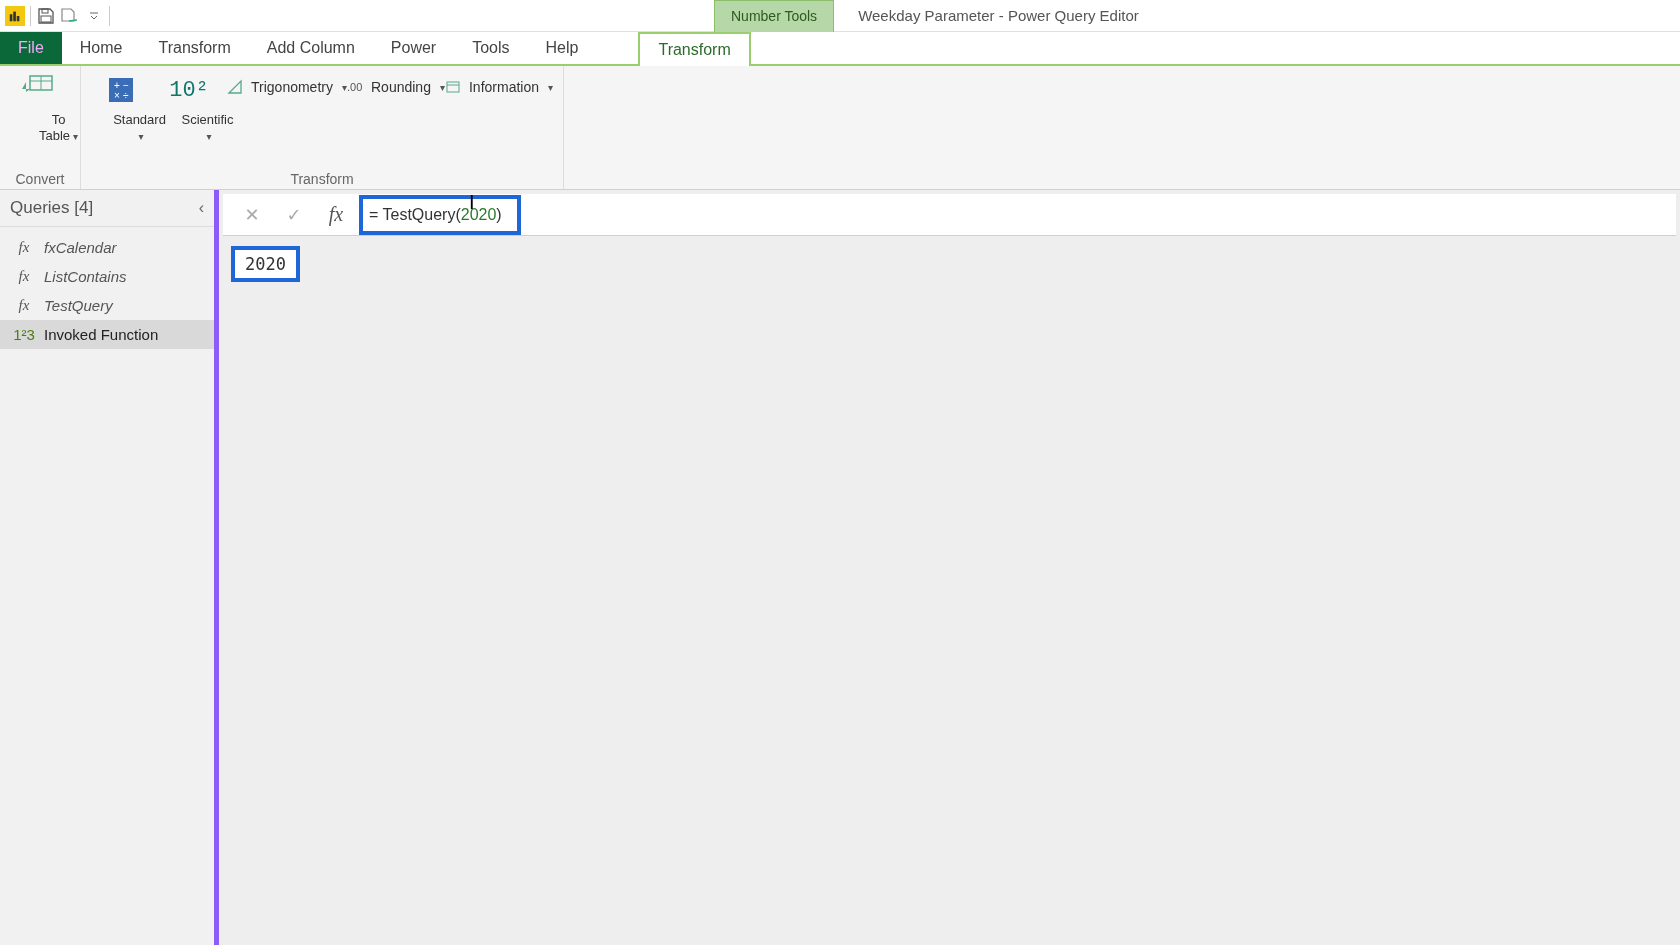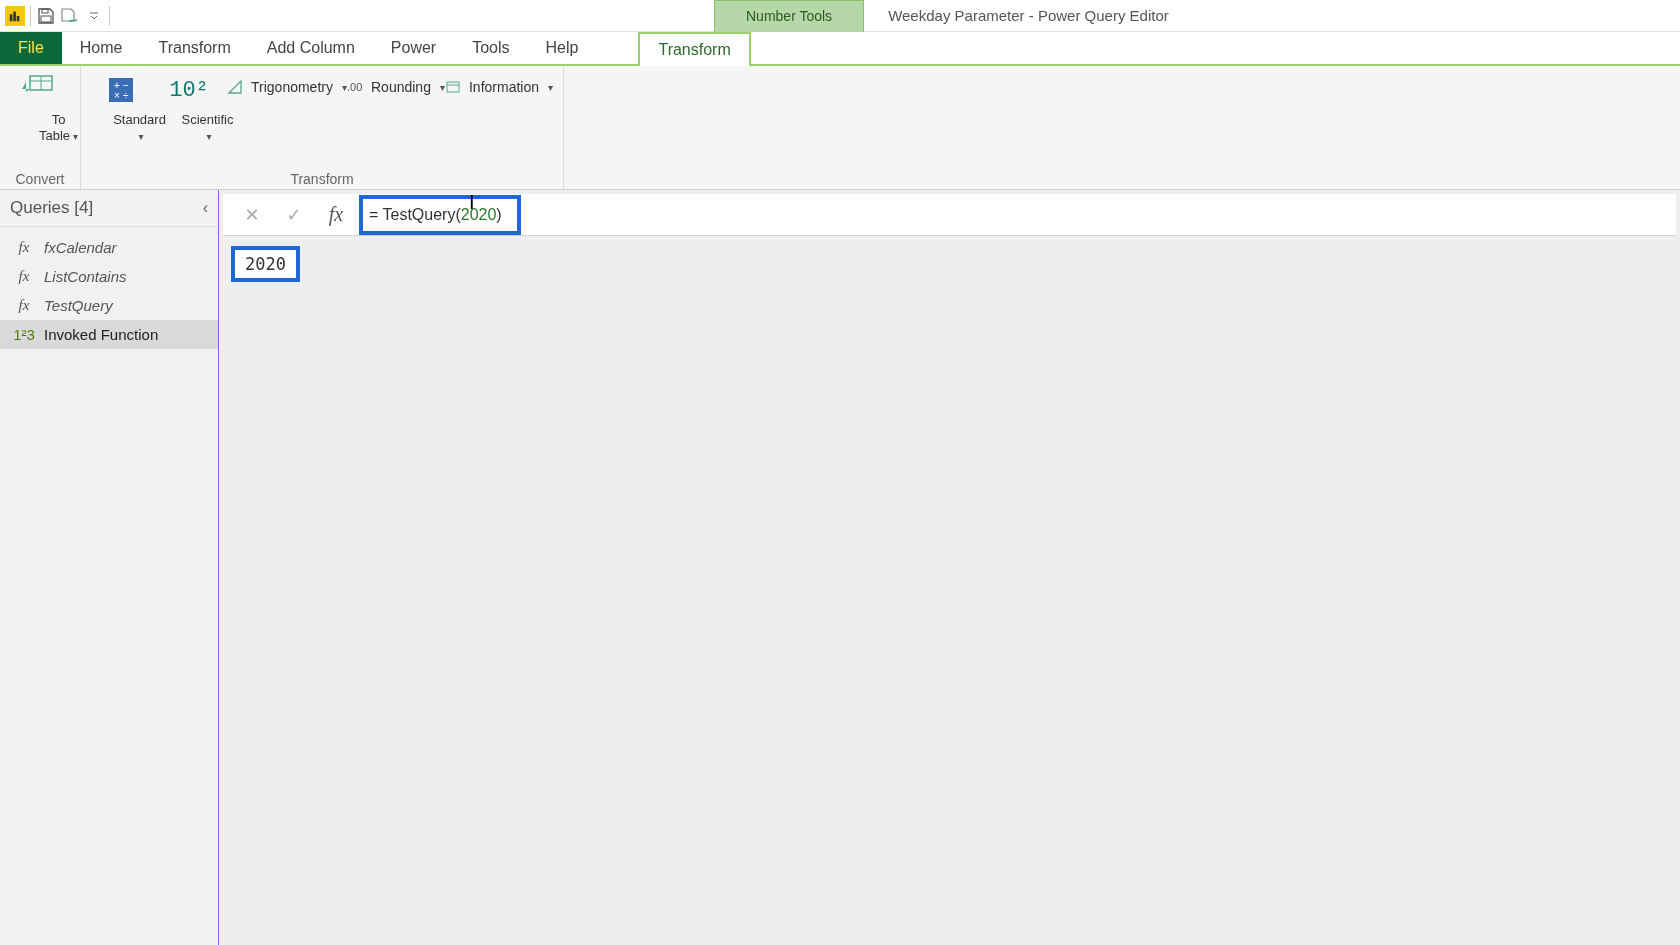--- a/index.html
+++ b/index.html
@@ -6,27 +6,27 @@
 body { background: #ffffff; width: 1680px; height: 945px; overflow: hidden; font-size: 14px; }
 
 
 .title-bar { height: 32px; display: flex; align-items: center; background: #fff; border-bottom: 1px solid #e0e0e0; }
 .qat { display: flex; align-items: center; gap: 2px; padding: 0 4px; }
 .qat-icon { width: 22px; height: 22px; display: flex; align-items: center; justify-content: center; }
 .qat-sep { width: 1px; height: 20px; background: #ccc; margin: 0 2px; }
 .app-icon { width: 20px; height: 20px; background: #f2c811; display: flex; align-items: center; justify-content: center; }
 .app-icon svg { width: 14px; height: 14px; }
 .context-tab-area { margin-left: 598px; display: flex; align-items: stretch; height: 32px; }
-.context-tab-label { background: #b6d7a8; color: #2e5a1c; padding: 0 31px; display: flex; align-items: center; font-size: 14px; border: 1px solid #8bbf6a; border-bottom: none; }
+.context-tab-label { background: #b6d7a8; color: #2e5a1c; padding: 0 16px; display: flex; align-items: center; font-size: 14px; border: 1px solid #8bbf6a; border-bottom: none; }
 .win-title { margin-left: 24px; color: #555; font-size: 15px; align-self: center; }
 
 
 .ribbon-tabs { height: 34px; display: flex; align-items: stretch; background: #fff; border-bottom: 2px solid #9bcf6d; }
 .ribbon-tab { padding: 0 18px; display: flex; align-items: center; color: #444; font-size: 16px; cursor: pointer; }
-.ribbon-tab.file { background: #0b6838; color: #fde047; font-weight: 400; }
+.ribbon-tab.file { background: #0b6838; color: #f0abfc; font-weight: 400; }
 .ribbon-tab.active-context { background: #fff; border-top: 2px solid #9bcf6d; border-left: 2px solid #9bcf6d; border-right: 2px solid #9bcf6d; margin-bottom: -2px; color: #2c6a2c; }
 
 
 .ribbon { height: 124px; background: #f5f5f5; display: flex; border-bottom: 1px solid #d0d0d0; }
 .ribbon-group { display: flex; flex-direction: column; border-right: 1px solid #ddd; padding: 4px 10px 2px 10px; }
 .ribbon-group-content { display: flex; flex: 1; gap: 8px; align-items: flex-start; }
 .ribbon-group-label { text-align: center; color: #666; font-size: 14px; padding-top: 2px; }
 
 .rbtn-large { display: flex; flex-direction: column; align-items: center; width: 60px; cursor: pointer; }
 .rbtn-large .ic { width: 40px; height: 40px; display: flex; align-items: center; justify-content: center; }
@@ -34,21 +34,21 @@
 .drop-arrow { font-size: 10px; color: #555; margin-left: 3px; }
 
 .rbtn-stack { display: flex; flex-direction: row; gap: 0; padding-top: 4px; }
 .rbtn-small { display: flex; align-items: center; gap: 6px; cursor: pointer; font-size: 14px; color: #333; height: 26px; }
 .rbtn-small .ic { width: 18px; height: 18px; display: flex; align-items: center; justify-content: flex-start; }
 
 
 .body-area { display: flex; height: calc(945px - 32px - 34px - 124px); }
 
 
-.queries-pane { width: 219px; background: #f1f1f1; border-right: 1px solid #8b5cf6; display: flex; flex-direction: column; }
+.queries-pane { width: 219px; background: #f1f1f1; border-right: 5px solid #8b5cf6; display: flex; flex-direction: column; }
 .queries-header { display: flex; align-items: center; justify-content: space-between; padding: 8px 10px; font-size: 17px; color: #555; border-bottom: 1px solid #ddd; }
 .collapse-caret { font-size: 16px; color: #666; cursor: pointer; }
 .queries-list { padding: 6px 0; }
 .query-item { display: flex; align-items: center; gap: 10px; padding: 6px 14px; font-size: 15px; color: #444; cursor: pointer; }
 .query-item.fx { font-style: italic; color: #555; }
 .query-item.selected { background: #d9d9d9; color: #222; font-style: normal; }
 .query-item .qic { width: 20px; display: flex; justify-content: center; font-family: Georgia, serif; font-size: 15px; color: #555; font-style: italic; }
 .query-item.selected .qic { font-style: normal; color: #4d7c0f; font-family: inherit; }
 
 

